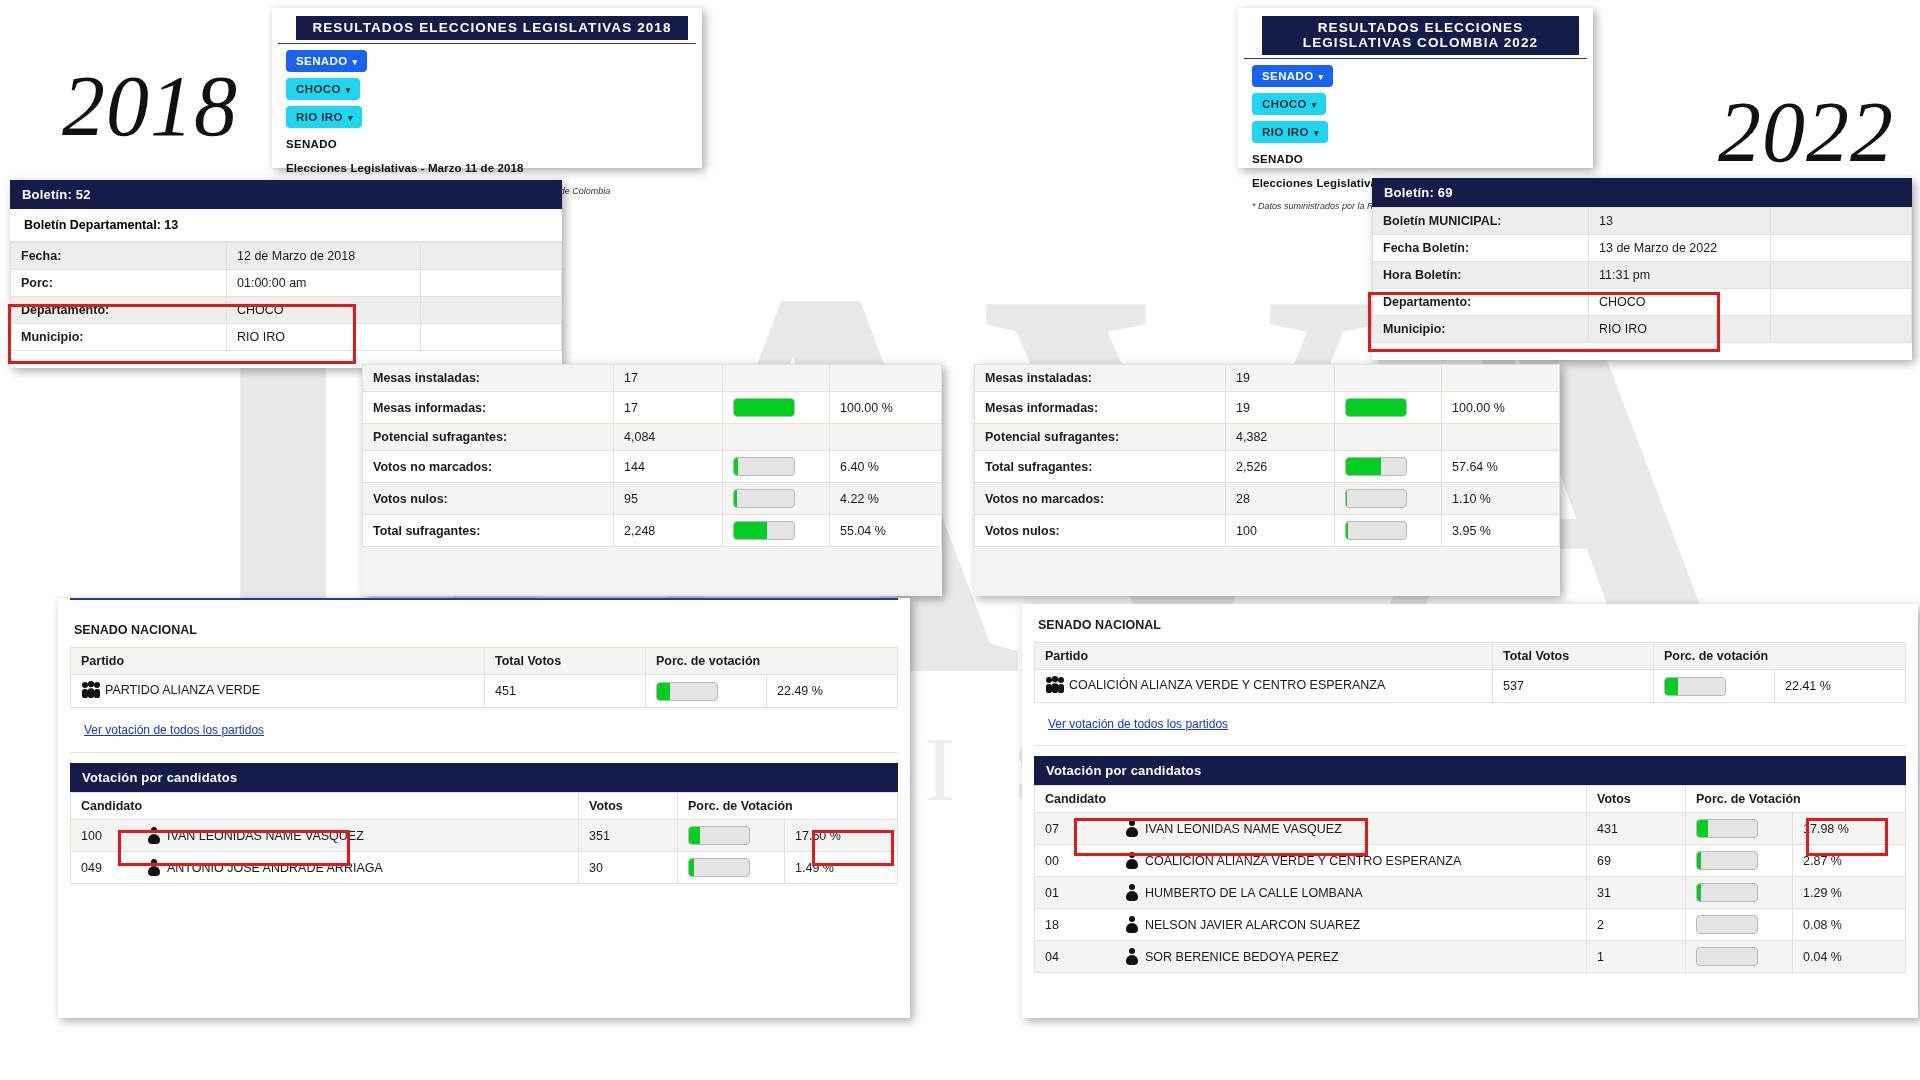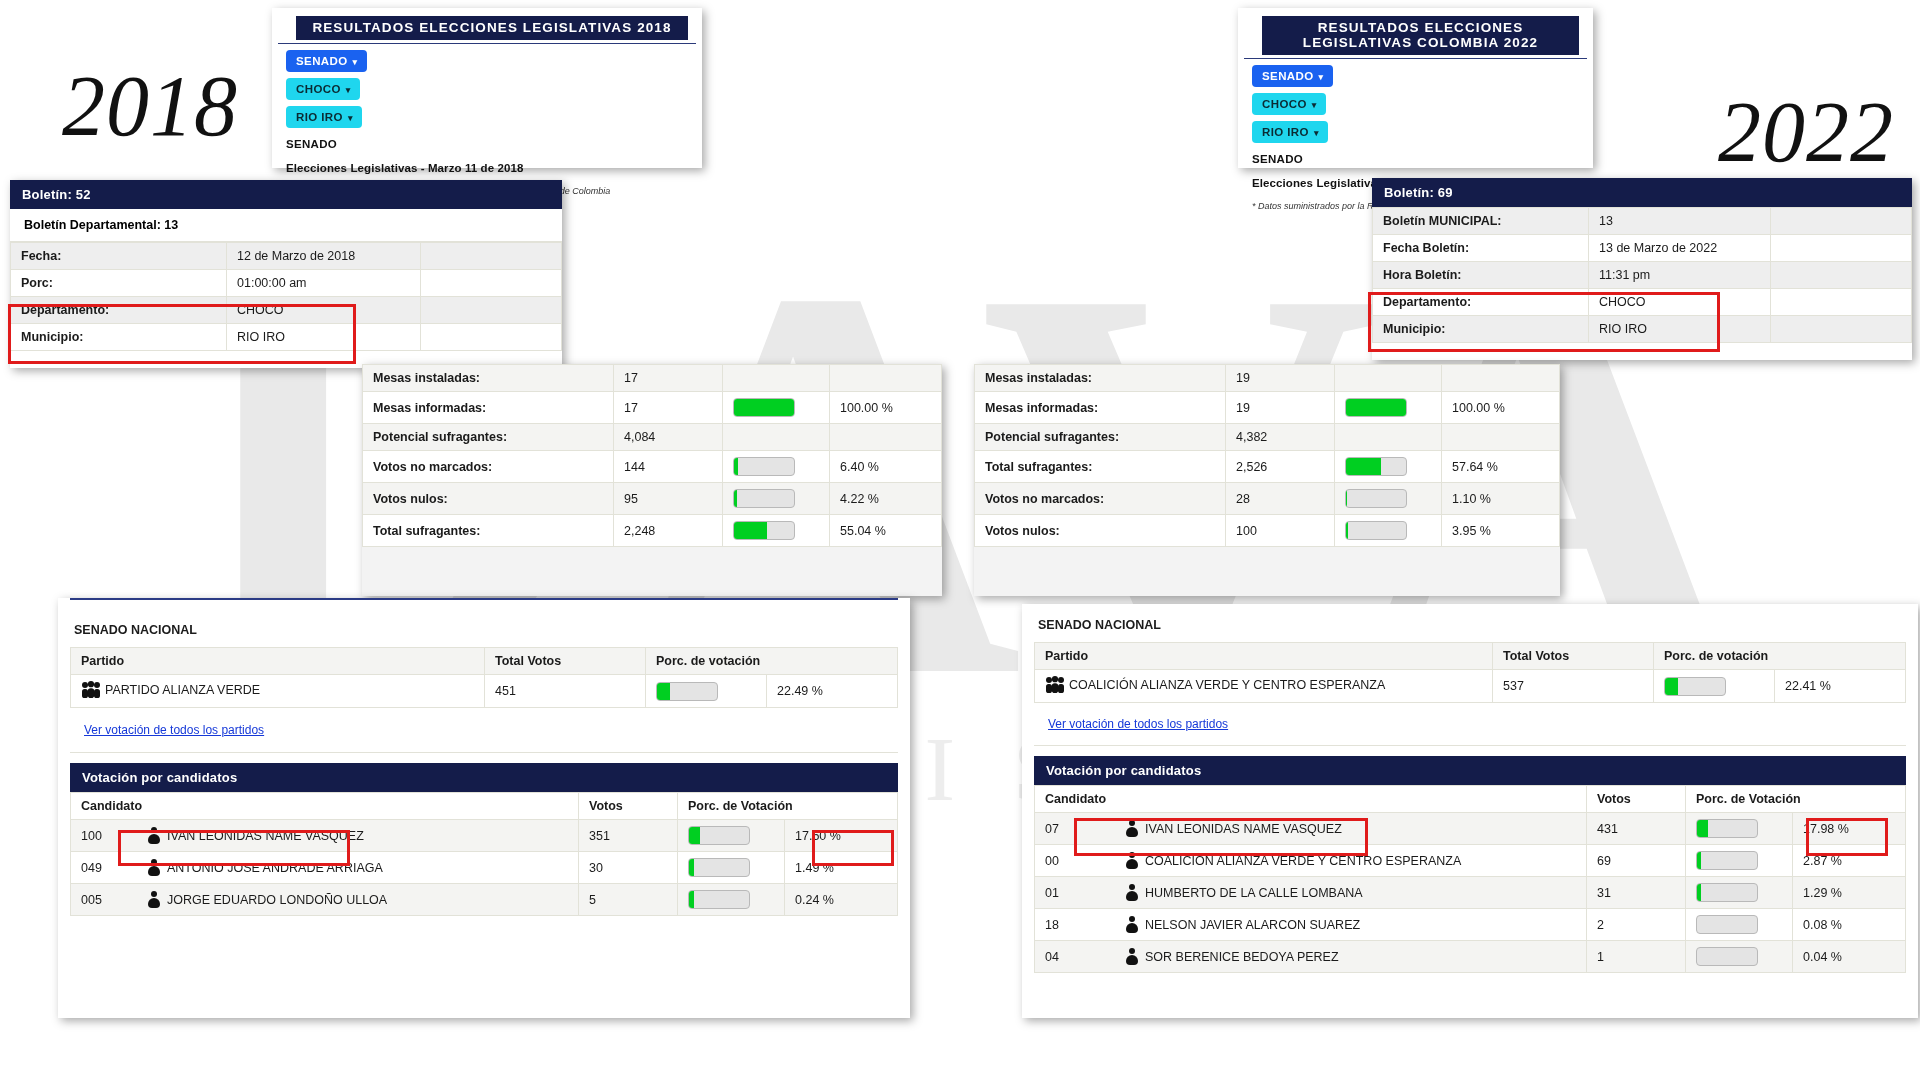--- a/index.html
+++ b/index.html
@@ -294,27 +294,20 @@
           <td style="width:86px"><span class="bar"><i style="width:17.5%"></i></span></td>
           <td style="width:92px">17.50 %</td>
         </tr>
         <tr class="r-light">
           <td style="width:46px;border-right:none">049</td>
           <td style="border-left:none"><span class="person"></span>ANTONIO JOSE ANDRADE ARRIAGA</td>
           <td>30</td>
           <td style="width:86px"><span class="bar"><i style="width:8%"></i></span></td>
           <td style="width:92px">1.49 %</td>
         </tr>
-        <tr class="r-shade2">
-          <td style="width:46px;border-right:none">005</td>
-          <td style="border-left:none"><span class="person"></span>JORGE EDUARDO LONDOÑO ULLOA</td>
-          <td>5</td>
-          <td style="width:86px"><span class="bar"><i style="width:8%"></i></span></td>
-          <td style="width:92px">0.24 %</td>
-        </tr>
       </tbody>
   </table>
 </div>
 <div class="redbox" style="left:118px;top:830px;width:232px;height:36px;"></div>
 <div class="redbox" style="left:812px;top:830px;width:82px;height:36px;"></div>
 
 <div class="card hdr-panel" style="left:1238px;top:8px;width:355px;height:160px;">
   <div class="hdr-bar">RESULTADOS ELECCIONES LEGISLATIVAS COLOMBIA 2022</div>
   <div class="hdr-underline"></div>
   <div><span class="crumb blue"><span>SENADO</span><span class="caret">▾</span></span></div>

